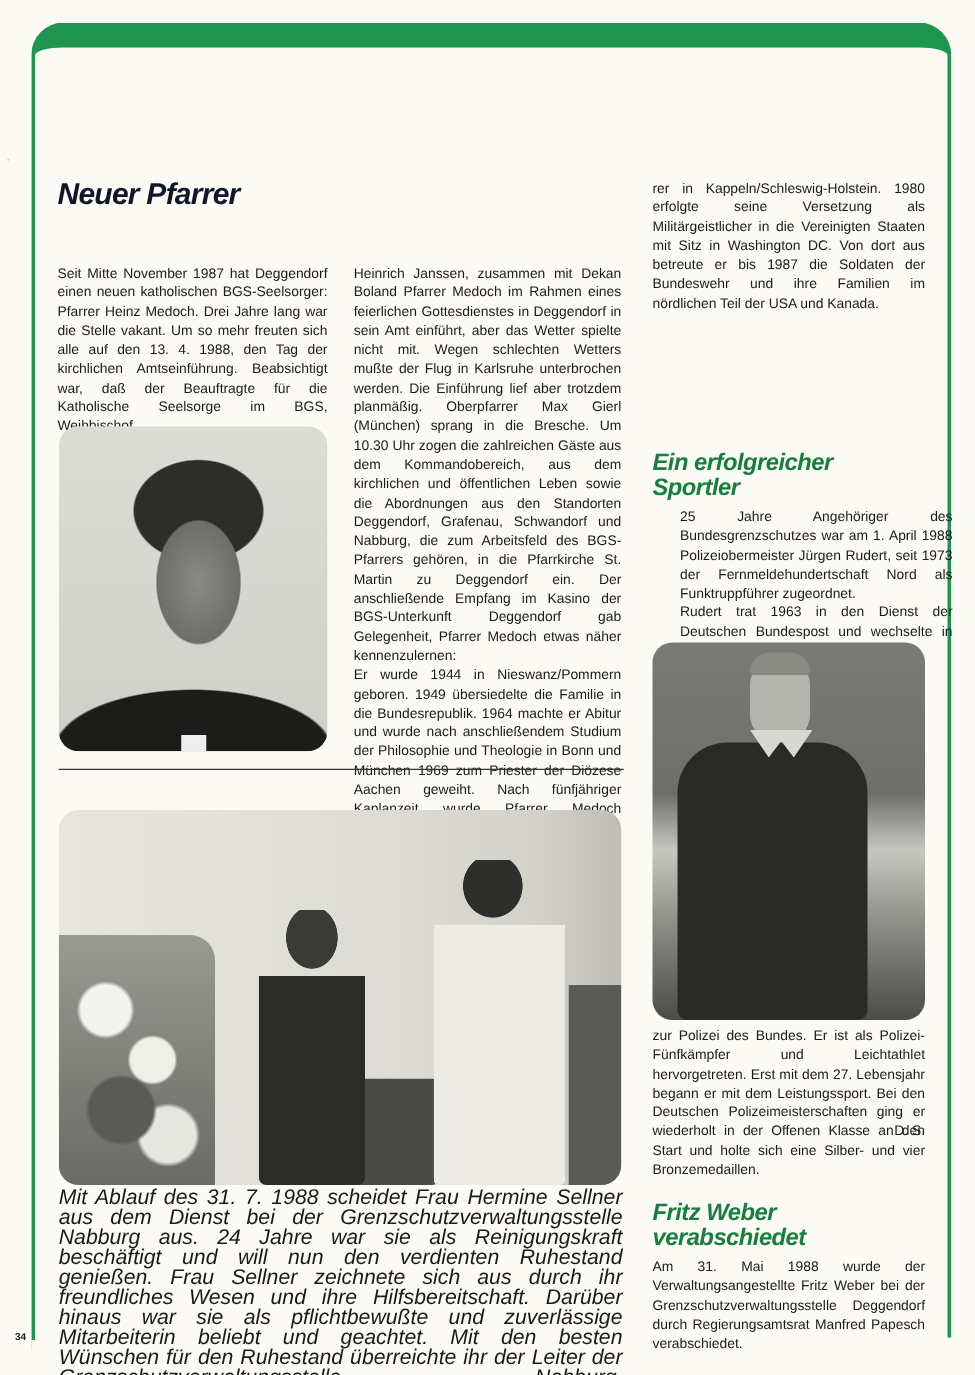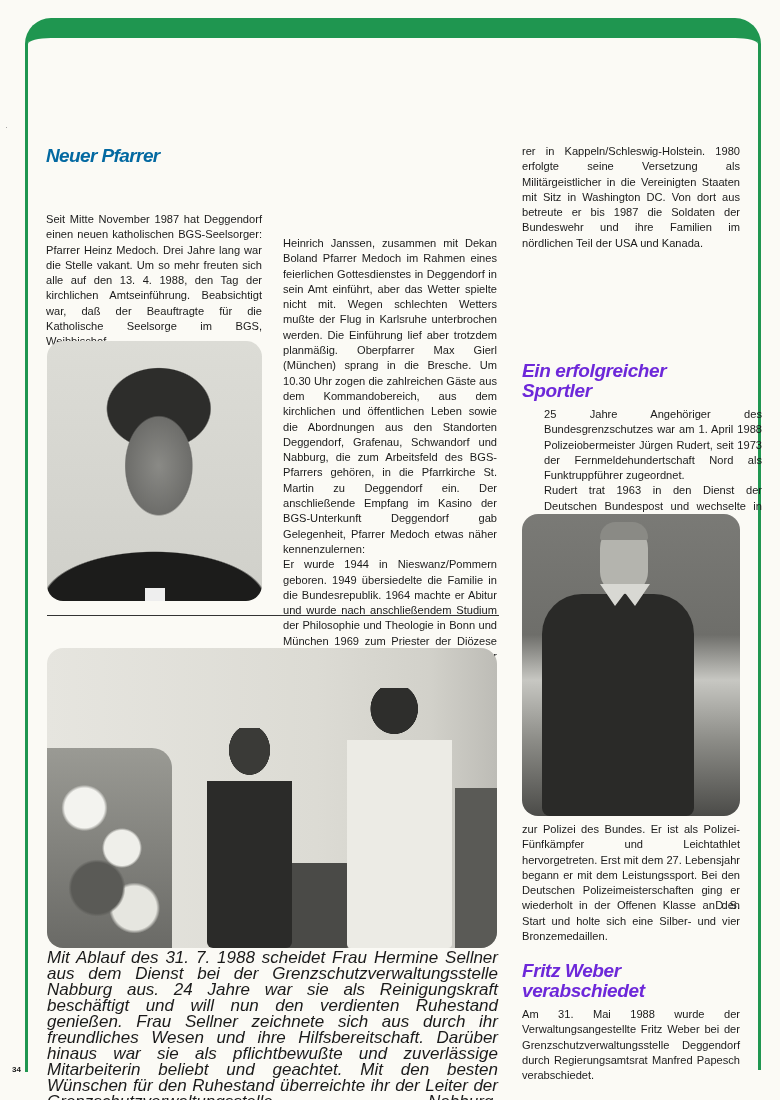--- a/index.html
+++ b/index.html
@@ -23,30 +23,30 @@
     position: absolute; left: 25px; top: 1072px; width: 6px; height: 30px; background: #fbfaf5;
   }
   .frame-bottom-cut-r {
     position: absolute; left: 755px; top: 1070px; width: 8px; height: 32px; background: #fbfaf5;
   }
   .headline {
     position: absolute;
     left: 46px; top: 142px;
     font-family: "Liberation Sans", sans-serif;
     font-weight: 700; font-style: italic;
-    font-size: 19px; line-height: 27px;
+    font-size: 24px; line-height: 27px;
     letter-spacing: -0.6px;
-    color: #0369a1;
+    color: #0f172a;
   }
   .subhead {
     position: absolute;
     font-weight: 700; font-style: italic;
     font-size: 19px; line-height: 20px;
     letter-spacing: -0.4px;
-    color: #6d28d9;
+    color: #15803d;
   }
   .col {
     position: absolute;
     font-size: 11.1px;
     line-height: 15.3px;
     text-align: justify;
     color: #1a1a1a;
   }
   .col p { margin: 0; }
   .photo {
@@ -149,21 +149,21 @@
 </div>
 
 <div class="col" style="left:46px; top:212px; width:216px;">
   <p>Seit Mitte November 1987 hat Deggendorf einen neuen katholischen BGS-Seelsorger: Pfarrer Heinz Medoch. Drei Jahre lang war die Stelle vakant. Um so mehr freuten sich alle auf den 13. 4. 1988, den Tag der kirchlichen Amtseinführung. Beabsichtigt war, daß der Beauftragte für die Katholische Seelsorge im BGS, Weihbischof</p>
 </div>
 
 <div class="photo photo-priest" title="Portrait of Pfarrer Heinz Medoch">
   <div class="collar"></div>
 </div>
 
-<div class="col" style="left:283px; top:212px; width:214px;margin-top:24px;">
+<div class="col" style="left:283px; top:212px; width:214px;">
   <p>Heinrich Janssen, zusammen mit Dekan Boland Pfarrer Medoch im Rahmen eines feierlichen Gottesdienstes in Deggendorf in sein Amt einführt, aber das Wetter spielte nicht mit. Wegen schlechten Wetters mußte der Flug in Karlsruhe unterbrochen werden. Die Einführung lief aber trotzdem planmäßig. Oberpfarrer Max Gierl (München) sprang in die Bresche. Um 10.30 Uhr zogen die zahlreichen Gäste aus dem Kommandobereich, aus dem kirchlichen und öffentlichen Leben sowie die Abordnungen aus den Standorten Deggendorf, Grafenau, Schwandorf und Nabburg, die zum Arbeitsfeld des BGS-Pfarrers gehören, in die Pfarrkirche St. Martin zu Deggendorf ein. Der anschließende Empfang im Kasino der BGS-Unterkunft Deggendorf gab Gelegenheit, Pfarrer Medoch etwas näher kennenzulernen:</p>
   <p>Er wurde 1944 in Nieswanz/Pommern geboren. 1949 übersiedelte die Familie in die Bundesrepublik. 1964 machte er Abitur und wurde nach anschließendem Studium der Philosophie und Theologie in Bonn und München 1969 zum Priester der Diözese Aachen geweiht. Nach fünfjähriger Kaplanzeit wurde Pfarrer Medoch Militärpfar-</p>
 </div>
 
 <div class="col" style="left:522px; top:144px; width:218px;">
   <p>rer in Kappeln/Schleswig-Holstein. 1980 erfolgte seine Versetzung als Militärgeistlicher in die Vereinigten Staaten mit Sitz in Washington DC. Von dort aus betreute er bis 1987 die Soldaten der Bundeswehr und ihre Familien im nördlichen Teil der USA und Kanada.</p>
 </div>
 
 <div class="divider"></div>
 

